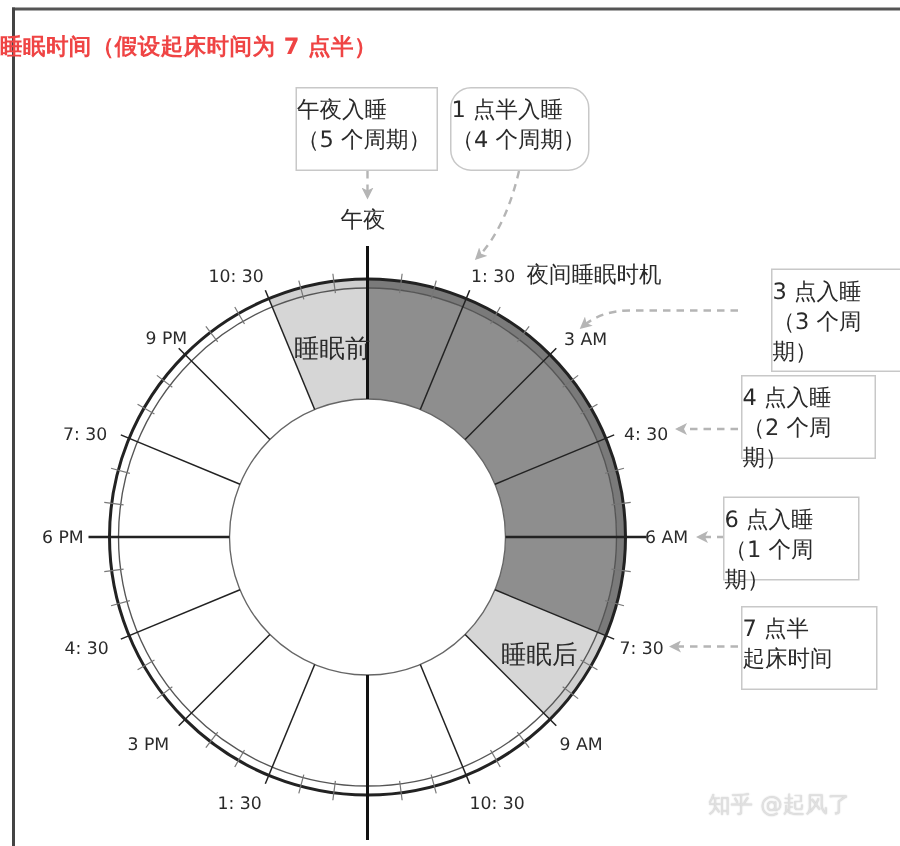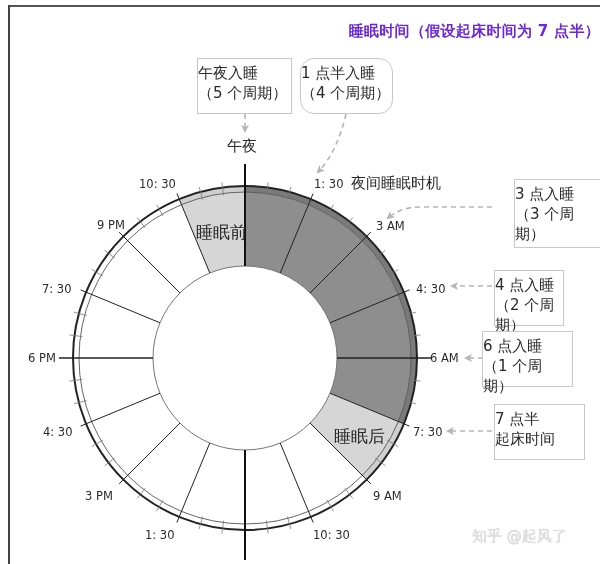--- a/index.html
+++ b/index.html
@@ -1,20 +1,20 @@
 <!DOCTYPE html>
 <html><head>
 <meta charset="utf-8">
 <style>
   html, body { margin: 0; padding: 0; background: #ffffff; }
   body { width: 600px; height: 564px; position: relative; overflow: hidden;
          font-family: "DejaVu Sans", "Liberation Sans", sans-serif; color: #2a2a2a; }
   .frame-top { position: absolute; left: 8px; top: 5px; width: 592px; height: 2px; background: #555; }
   .frame-left { position: absolute; left: 8px; top: 5px; width: 2px; height: 559px; background: #444; }
-  .title { position: absolute; left: 0; top: 22px; width: 600px; text-align: right; font-size: 15px; font-weight: bold; color: #6d28d9; letter-spacing: 0.3px; }
+  .title { position: absolute; left: 0; top: 22px; width: 600px; text-align: left; font-size: 15px; font-weight: bold; color: #ef4444; letter-spacing: 0.3px; }
   svg.diagram { position: absolute; left: 0; top: 0; }
   .label-box { position: absolute; border: 1.5px solid #c8c8c8; background: #fff; text-align: left;
                font-size: 15px; line-height: 20px; color: #2a2a2a; box-sizing: border-box; padding-top: 4px; }
   .label-box span { display: block; }
   .clock-label { position: absolute; font-size: 11.5px; color: #2a2a2a; white-space: nowrap; }
   .big-label { position: absolute; font-size: 15px; color: #2a2a2a; white-space: nowrap; }
   .sector-label { position: absolute; font-size: 17px; color: #2a2a2a; white-space: nowrap; }
   .watermark { position: absolute; left: 472px; top: 527px; font-size: 15px; color: #e0e0e0; white-space: nowrap;
                text-shadow: 0 0 1px #bbb; }
 </style>
@@ -110,21 +110,21 @@
   <span>（5 个周期）</span>
 </div>
 <div class="label-box" style="left:300px; top:58px; width:93px; height:56px;border-radius:14px;">
   <span>1 点半入睡</span>
   <span>（4 个周期）</span>
 </div>
 <div class="label-box" style="left:514px; top:179px; width:91px; height:69px;">
   <span>3 点入睡</span>
   <span>（3 个周期）</span>
 </div>
-<div class="label-box" style="left:494px; top:270px; width:70px; height:56px;">
+<div class="label-box" style="left:494px; top:250px; width:90px; height:56px;">
   <span>4 点入睡</span>
   <span>（2 个周期）</span>
 </div>
 <div class="label-box" style="left:482px; top:331px; width:91px; height:56px;">
   <span>6 点入睡</span>
   <span>（1 个周期）</span>
 </div>
 <div class="label-box" style="left:494px; top:404px; width:91px; height:56px;">
   <span>7 点半</span>
   <span>起床时间</span>

